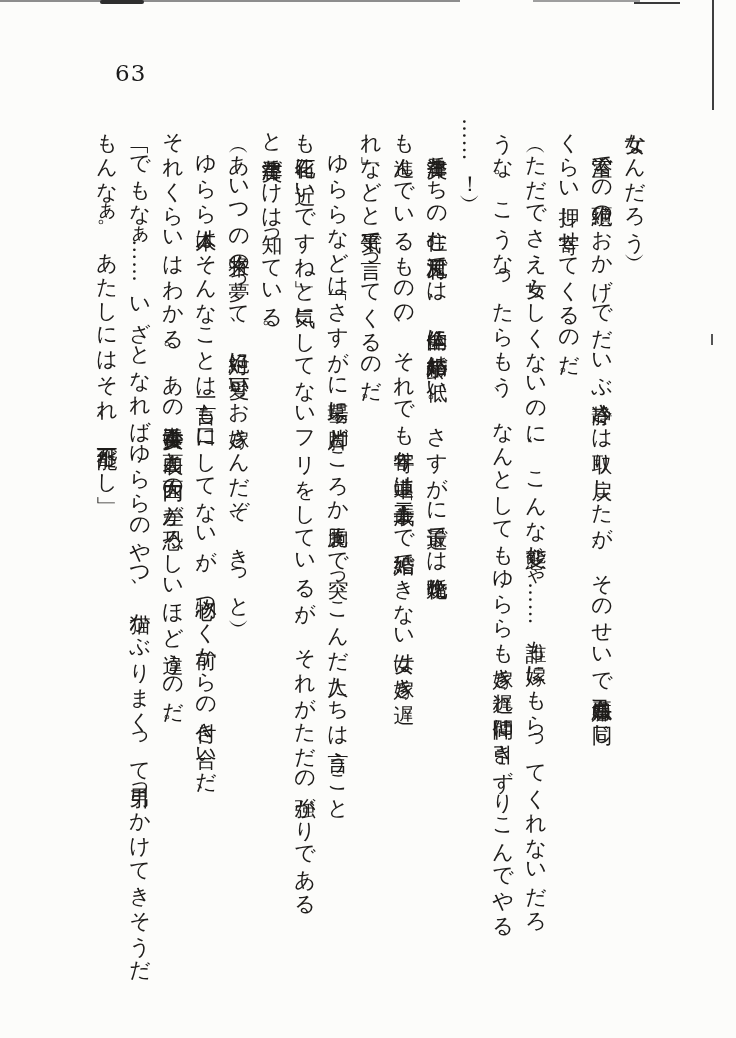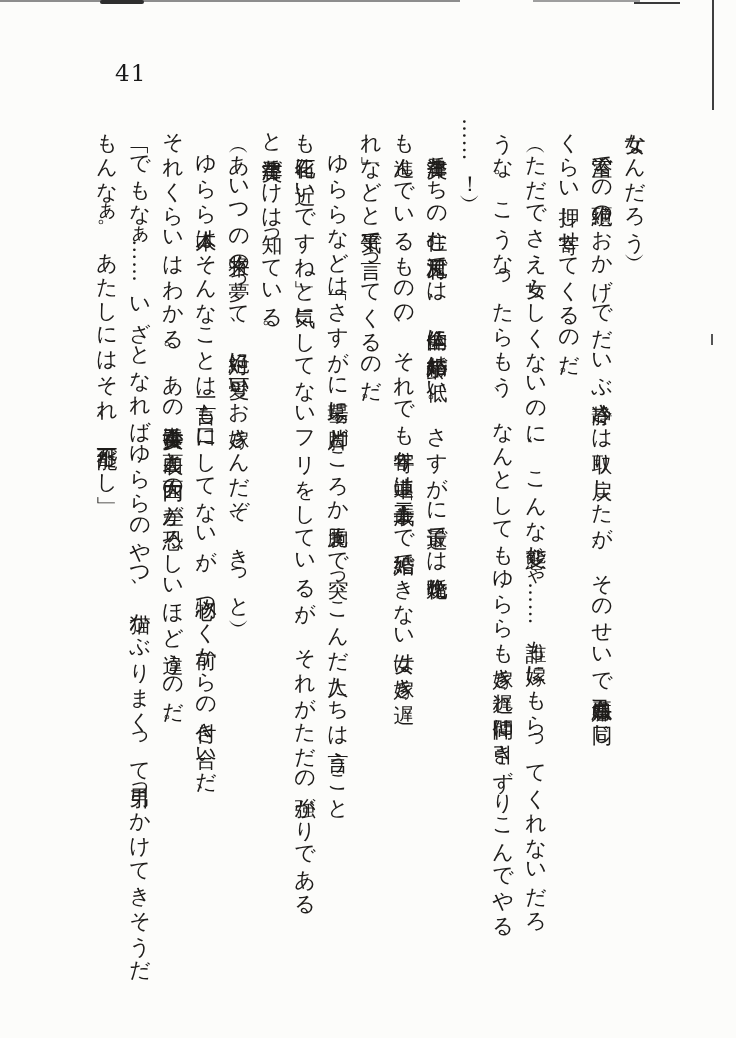--- a/index.html
+++ b/index.html
@@ -62,21 +62,21 @@
 
 <div class="page">
 
   <div class="artifact top-edge-1"></div>
   <div class="artifact top-edge-blob"></div>
   <div class="artifact top-edge-2"></div>
   <div class="artifact top-edge-3"></div>
   <div class="artifact right-edge-line"></div>
   <div class="artifact right-edge-dash"></div>
 
-  <div class="page-number">41</div>
+  <div class="page-number">63</div>
 
   <div class="text-block">
     <p class="line">女なんだろう）</p>
     <p class="line ind">浴室での絶頂のおかげでだいぶ冷静さは取り戻したが、そのせいで自己嫌悪も同じ</p>
     <p class="line">くらい押し寄せてくるのだ。</p>
     <p class="line ind">（ただでさえ女らしくないのに、こんな変態じゃ……誰も嫁にもらってくれないだろ</p>
     <p class="line">うな。こうなったらもう、なんとしてもゆららも嫁き遅れ仲間に引きずりこんでやる</p>
     <p class="line">……！）</p>
     <p class="line ind">香津美たちの住む鬼江村では、全体的に結婚年齢が低い。さすがに最近では晩婚化</p>
     <p class="line">も進んでいるものの、それでも年寄り連中は「二十五歳まで結婚できない女は嫁き遅</p>

